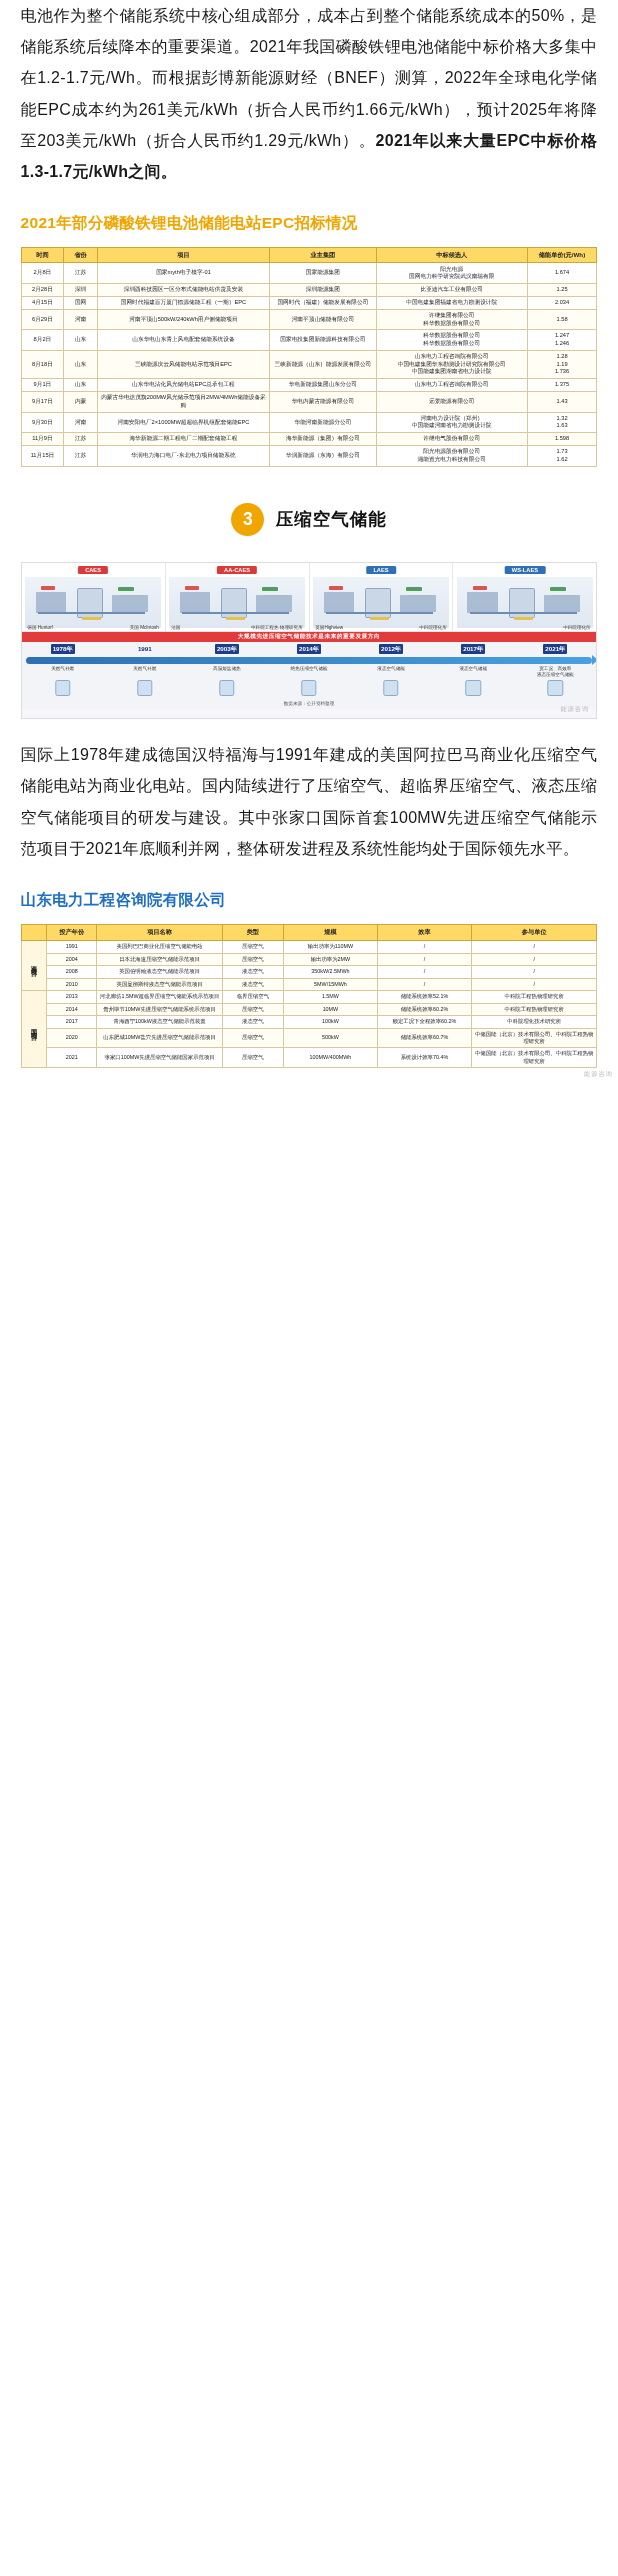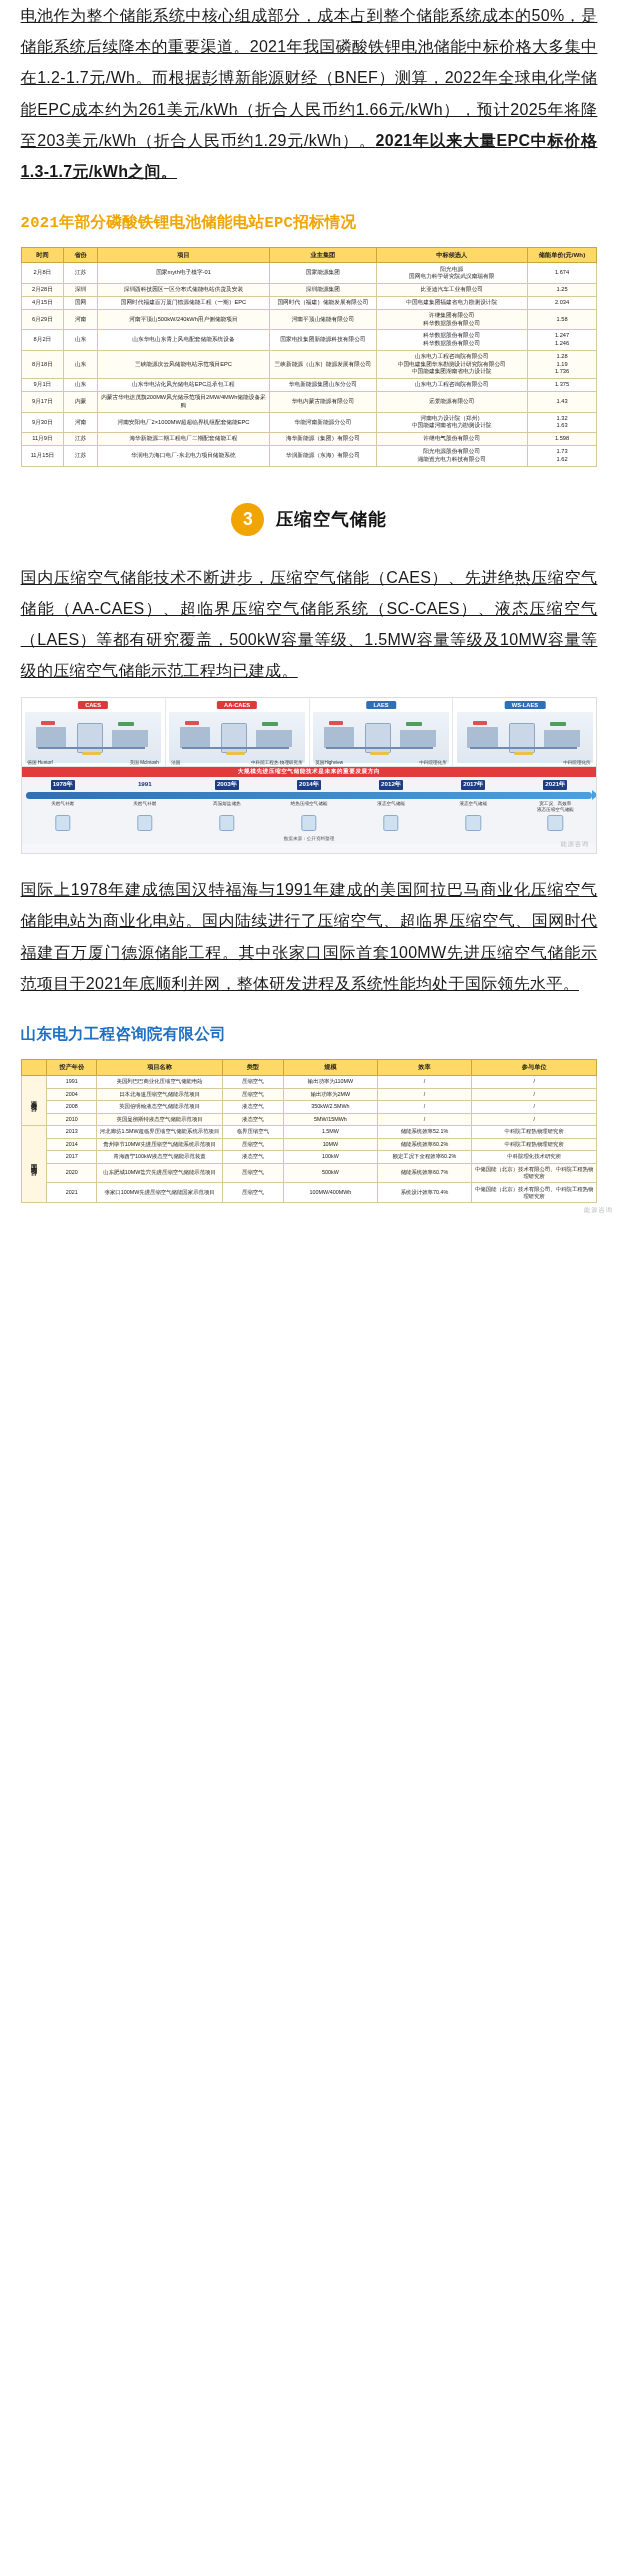--- a/index.html
+++ b/index.html
@@ -12,32 +12,30 @@
   .page{width:618px;min-height:2704px;position:relative;padding:0;box-sizing:border-box;}
   .wrap{padding:0 20.6px;box-sizing:border-box;}
 
   p.body-text{
     font-size:16px;
     line-height:1.95;
     letter-spacing:0.3px;
     text-align:justify;
     margin:0 0 10.3px 0;
     color:#1a1a1a;
-    text-decoration:underline;
   }
   p.body-text .bold{font-weight:bold;}
 
   h2.section-heading{
     color:#f0a500;
     font-size:15.5px;
     font-weight:bold;
     line-height:1.6;
     margin:24px 0 11.3px 0;
     letter-spacing:0.3px;
-    font-family:Liberation Mono, monospace;
   }
   h2.section-heading.blue{color:#1f6fc4;}
 
   
   .table-block{margin:0 0 15.5px 0;}
   table.data{
     width:100%;
     border-collapse:collapse;
     font-size:5.7px;
     table-layout:fixed;
@@ -307,23 +305,20 @@
           </tbody>
       </table>
     </div>
   </div>
 
   <div class="sec-marker">
     <div class="num">3</div>
     <div class="title">压缩空气储能</div>
   </div>
 
-  <div class="wrap">
-    <p class="body-text">国内压缩空气储能技术不断进步，压缩空气储能（CAES）、先进绝热压缩空气储能（AA-CAES）、超临界压缩空气储能系统（SC-CAES）、液态压缩空气（LAES）等都有研究覆盖，500kW容量等级、1.5MW容量等级及10MW容量等级的压缩空气储能示范工程均已建成。</p>
-  </div>
 
   <div class="wrap">
 
     <div class="figure">
       <div class="fig-top" id="figtop">
           <div class="fig-cell">
             <div class="fig-tag">CAES</div>
             <div class="fig-art">
               <div class="blk" style="left:8%;top:30%;width:22%;height:42%"></div>
               <div class="tank" style="left:38%;top:22%;width:18%;height:56%"></div>
@@ -421,21 +416,21 @@
             </div>
             <div class="fig-ic">
               <div class="dot"></div>
             </div>
           </div>
         <div class="fig-note">数据来源：公开资料整理</div>
       </div>
       <div class="watermark">能源咨询</div>
     </div>
 
-    <p class="body-text">国际上1978年建成德国汉特福海与1991年建成的美国阿拉巴马商业化压缩空气储能电站为商业化电站。国内陆续进行了压缩空气、超临界压缩空气、国网时代福建百万厦门德源储能工程。其中张家口国际首套100MW先进压缩空气储能示范项目于2021年底顺利并网，整体研发进程及系统性能均处于国际领先水平。</p>
+    <p class="body-text">国际上1978年建成德国汉特福海与1991年建成的美国阿拉巴马商业化压缩空气储能电站为商业化电站。国内陆续进行了压缩空气、超临界压缩空气、液态压缩空气储能项目的研发与建设。其中张家口国际首套100MW先进压缩空气储能示范项目于2021年底顺利并网，整体研发进程及系统性能均处于国际领先水平。</p>
   </div>
 
   <div class="wrap wm2">
     <h2 class="section-heading blue">山东电力工程咨询院有限公司</h2>
     <table class="data2">
       <thead>
         <tr>
           <th style="width:13.4px;background:#ffd966;"></th>
           <th class="col2-year">投产年份</th>
           <th class="col2-name">项目名称</th>

